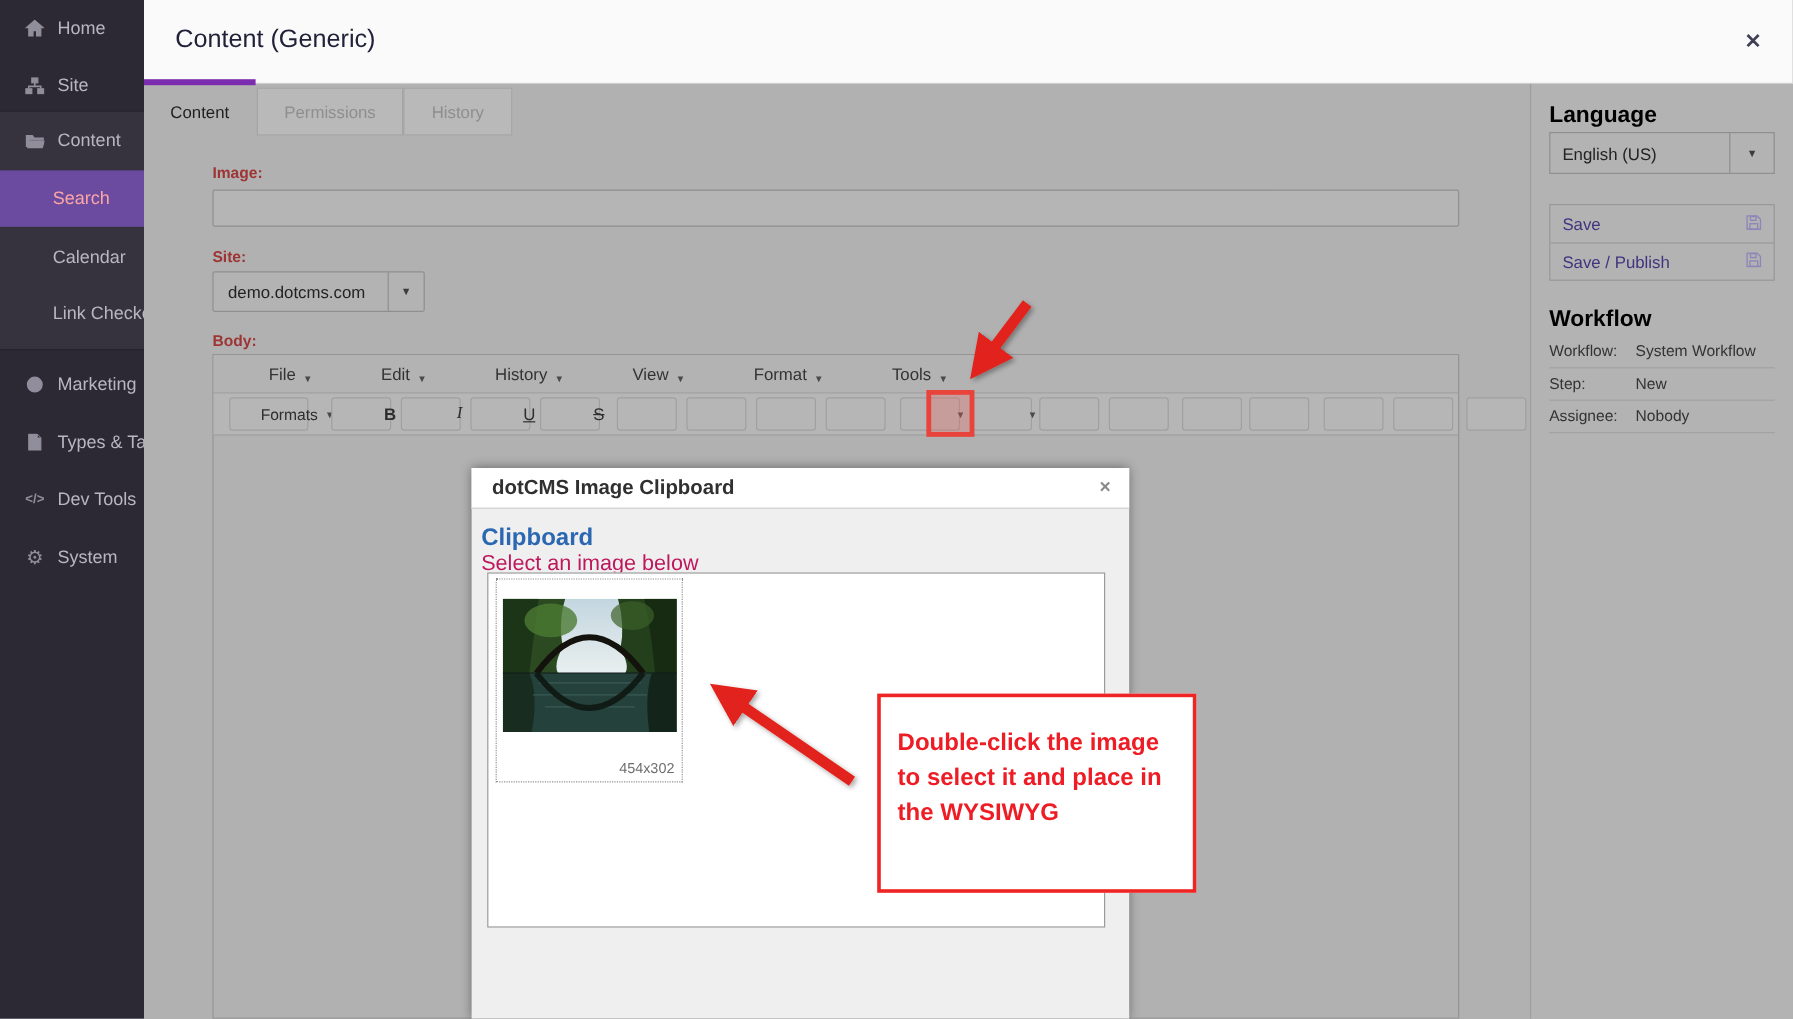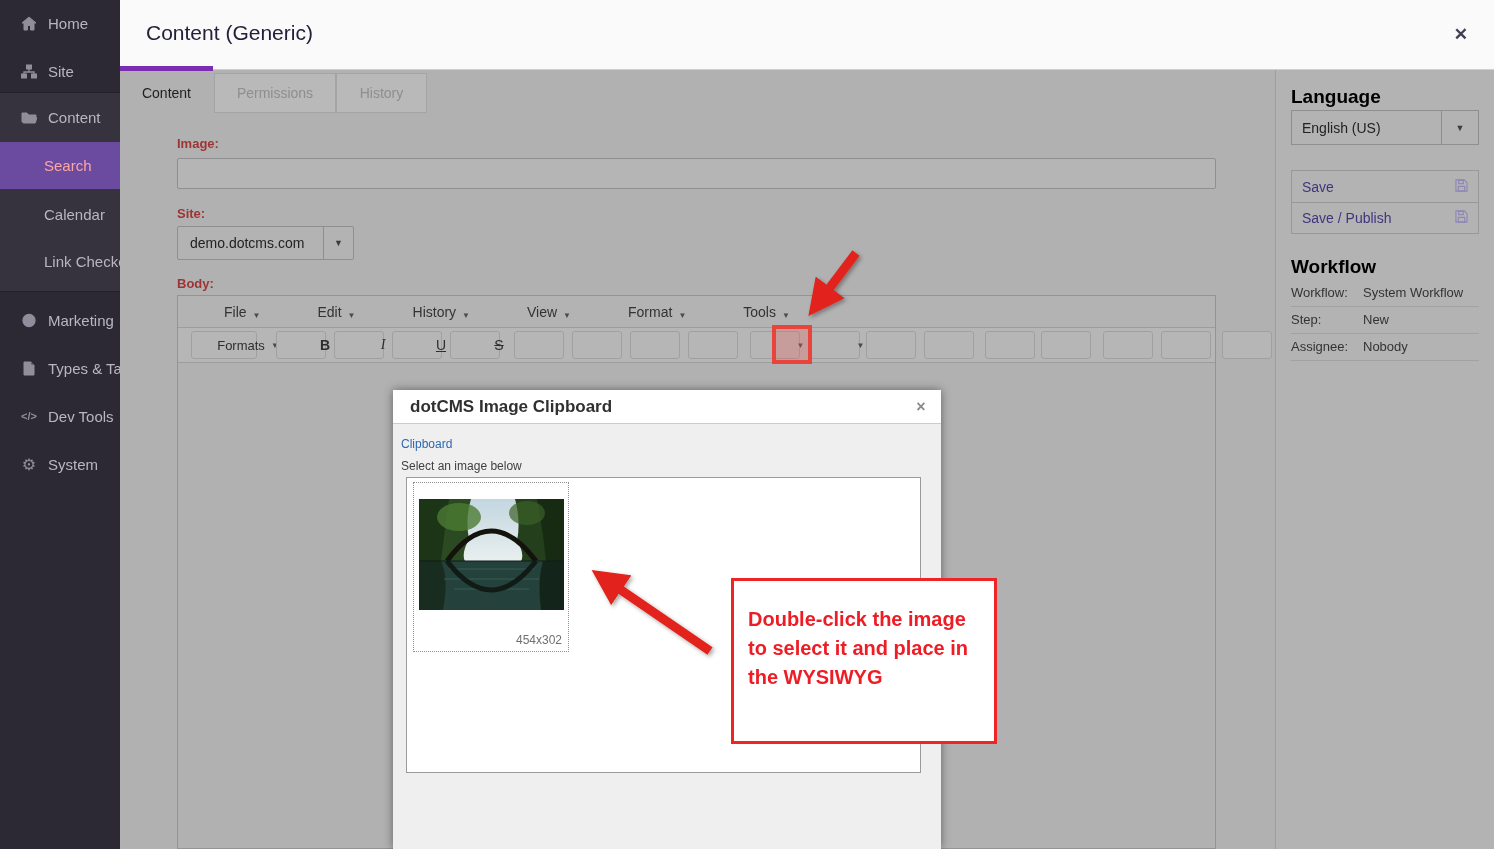--- a/index.html
+++ b/index.html
@@ -90,22 +90,22 @@
   .wf-row .wv { flex:1; color:#333; }
 
   
   .dialog { position:absolute; left:393px; top:390px; width:548px; height:459px;
     background:#efeff0; box-shadow:0 0 9px rgba(0,0,0,.45); z-index:30; }
   .dlg-header { height:34px; background:#ffffff; border-bottom:1px solid #cccccc;
     display:flex; align-items:center; }
   .dlg-title { font-size:17px; font-weight:bold; color:#303030; padding-left:17px; flex:1; }
   .dlg-close { width:40px; text-align:center; font-size:16px; color:#8a8a8a;
     font-weight:bold; cursor:pointer; }
-  .dlg-section { position:absolute; left:8px; top:47px; font-size:12px; font-weight:normal; color:#2c67b1; }
-  .dlg-hint { position:absolute; left:8px; top:69px; font-size:12px; color:#404040; }
+  .dlg-section { position:absolute; left:8px; top:47px; font-size:20px; font-weight:bold; color:#2c67b1; }
+  .dlg-hint { position:absolute; left:8px; top:69px; font-size:18px; color:#be185d; }
   .dlg-panel { position:absolute; left:13px; top:87px; width:515px; height:296px;
     background:#ffffff; border:1px solid #9a9a9a; }
   .thumb-box { position:absolute; left:6px; top:4px; width:156px; height:170px;
     border:1px dotted #8f8f8f; cursor:pointer; }
   .thumb-img { position:absolute; left:5px; top:16px; width:145px; height:111px; }
   .thumb-size { position:absolute; right:6px; bottom:4px; font-size:12px; color:#6f6f6f; }
 
   
   .hl-box { position:absolute; left:772px; top:325px; width:40px; height:39px;
     border:4px solid #e8443c; background:rgba(236,98,90,.30); z-index:40; }

